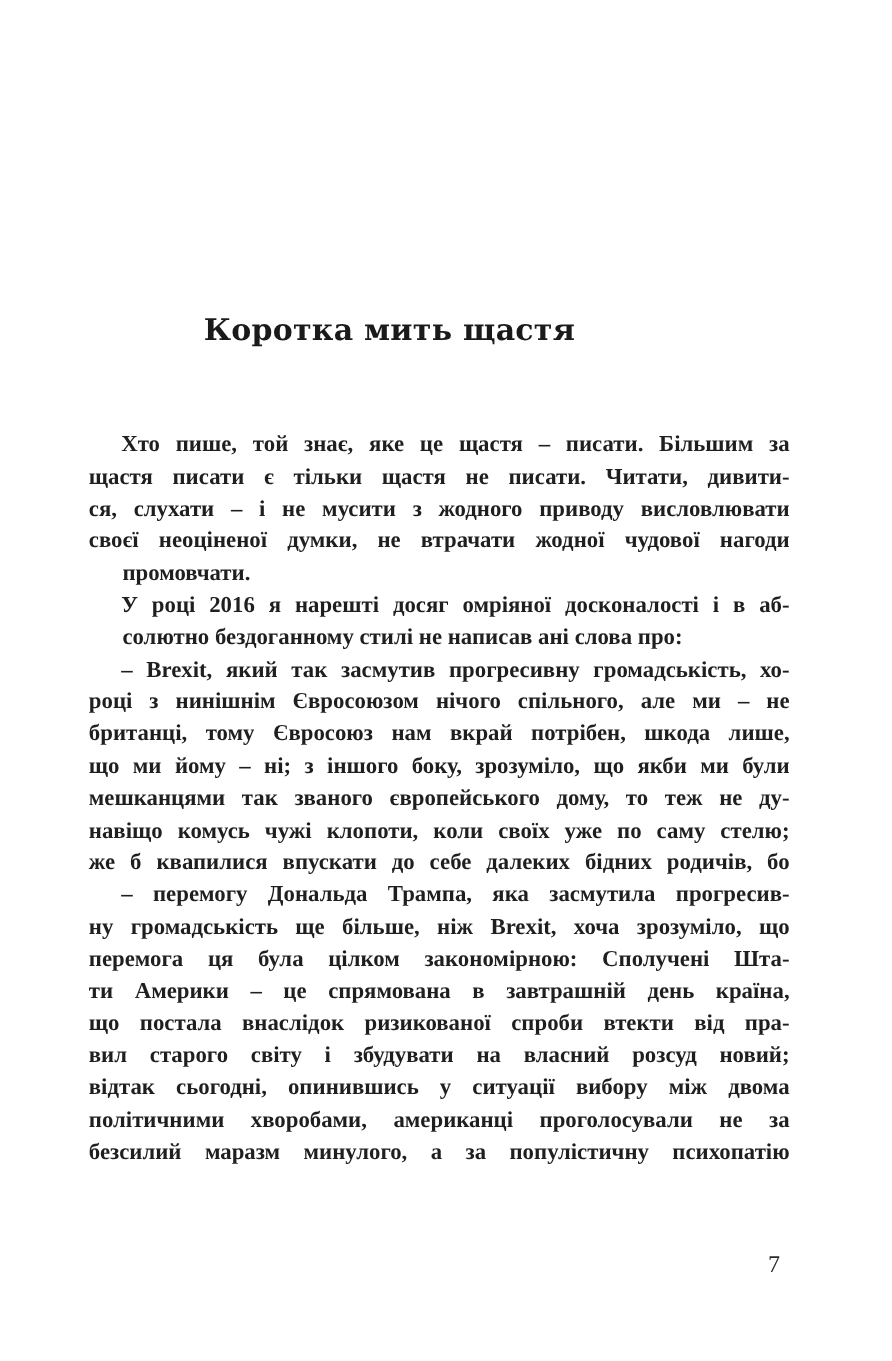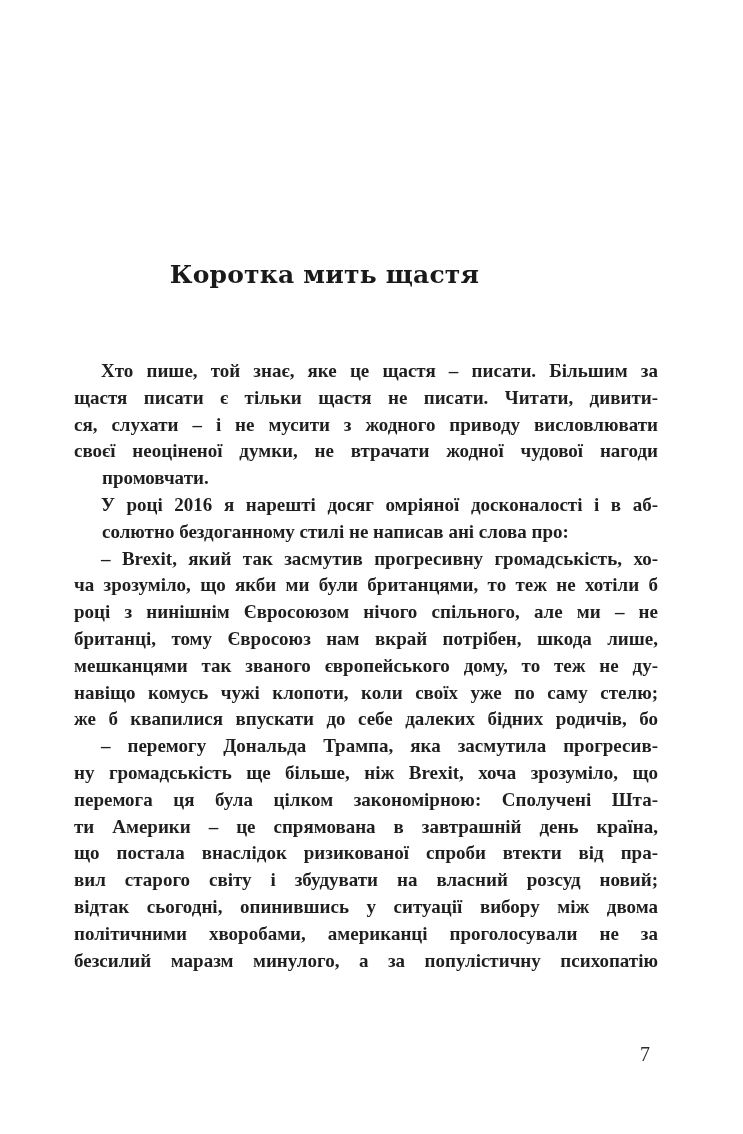--- a/index.html
+++ b/index.html
@@ -21,23 +21,23 @@
 
 <div class="body-text" id="body-text">
     <span class="line indent">Хто пише, той знає, яке це щастя – писати. Більшим за</span>
     <span class="line">щастя писати є тільки щастя не писати. Читати, дивити-</span>
     <span class="line">ся, слухати – і не мусити з жодного приводу висловлювати</span>
     <span class="line">своєї неоціненої думки, не втрачати жодної чудової нагоди</span>
     <span class="line last">промовчати.</span>
     <span class="line indent">У році 2016 я нарешті досяг омріяної досконалості і в аб-</span>
     <span class="line last">солютно бездоганному стилі не написав ані слова про:</span>
     <span class="line indent">– Brexit, який так засмутив прогресивну громадськість, хо-</span>
-    <span class="line">ча зрозуміло, що якби ми були британцями, то теж не хотіли б</span>
     <span class="line">році з нинішнім Євросоюзом нічого спільного, але ми – не</span>
     <span class="line">британці, тому Євросоюз нам вкрай потрібен, шкода лише,</span>
+    <span class="line">що ми йому – ні; з іншого боку, зрозуміло, що якби ми були</span>
     <span class="line">мешканцями так званого європейського дому, то теж не ду-</span>
     <span class="line">навіщо комусь чужі клопоти, коли своїх уже по саму стелю;</span>
     <span class="line">же б квапилися впускати до себе далеких бідних родичів, бо</span>
     <span class="line indent">– перемогу Дональда Трампа, яка засмутила прогресив-</span>
     <span class="line">ну громадськість ще більше, ніж Brexit, хоча зрозуміло, що</span>
     <span class="line">перемога ця була цілком закономірною: Сполучені Шта-</span>
     <span class="line">ти Америки – це спрямована в завтрашній день країна,</span>
     <span class="line">що постала внаслідок ризикованої спроби втекти від пра-</span>
     <span class="line">вил старого світу і збудувати на власний розсуд новий;</span>
     <span class="line">відтак сьогодні, опинившись у ситуації вибору між двома</span>

